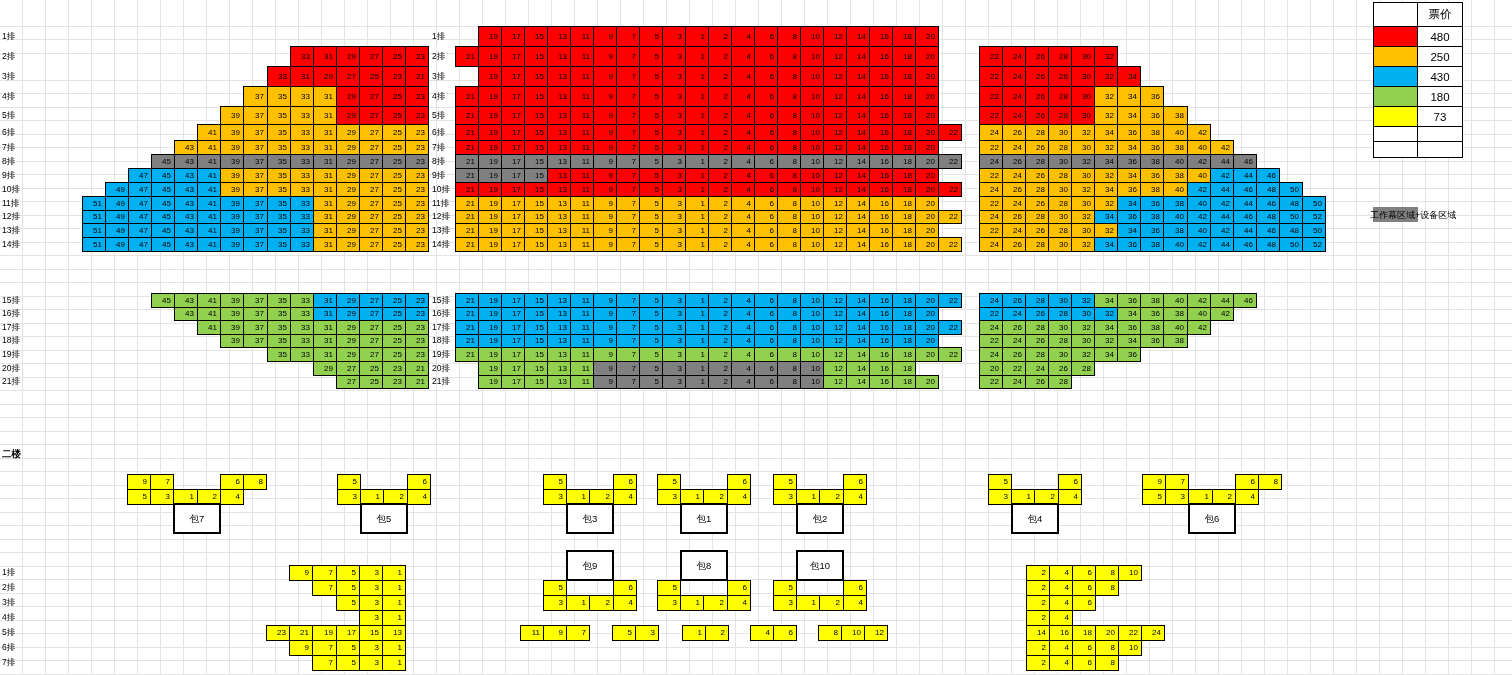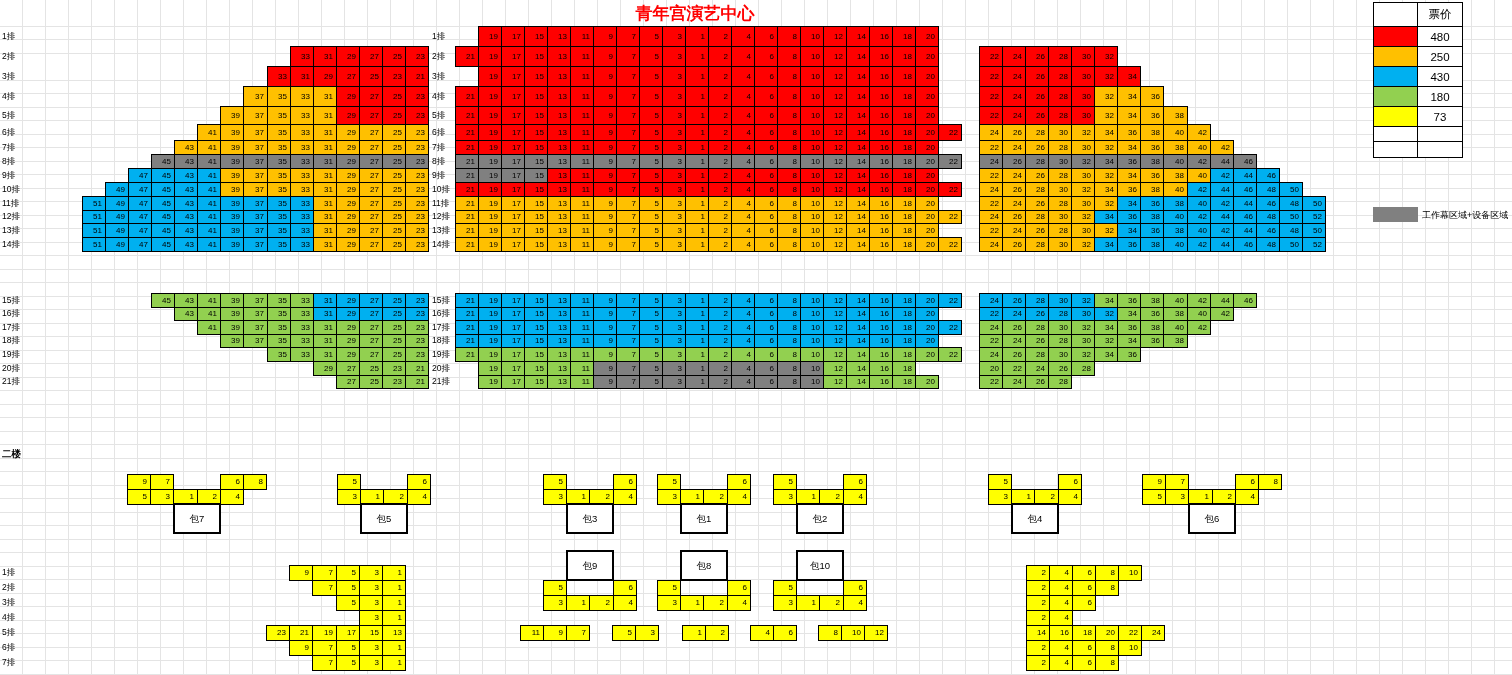--- a/index.html
+++ b/index.html
@@ -29,24 +29,23 @@
     position:absolute;box-sizing:border-box;border:1px solid #000;background:#fff;
     font-size:11.5px;color:#000;text-align:center;overflow:hidden;
   }
   .lswatch{position:absolute;box-sizing:border-box;border:1px solid #000;}
   .glabel{position:absolute;font-size:9px;color:#000;white-space:nowrap;}
 </style>
 </head>
 <body>
 
 <div id="sheet">
-  <div class="title">青年宫演艺中心</div>
   <div class="floor2">二楼</div>
   <div class="lswatch" id="grayLegendSwatch" style="left:1373px;top:207px;width:45px;height:15px;background:#808080;border:1px solid #808080;"></div>
-  <div class="glabel" style="left:1422px;top:209px;text-align:right;">工作幕区域+设备区域</div>
+  <div class="glabel" style="left:1370px;top:209px;text-align:right;">工作幕区域+设备区域</div>
 <div class="seat" style="left: 290px; top: 46px; width: 24px; height: 21px; background: rgb(255, 0, 0); line-height: 19px;">33</div>
     <div class="seat" style="left: 313px; top: 46px; width: 24px; height: 21px; background: rgb(255, 0, 0); line-height: 19px;">31</div>
     <div class="seat" style="left: 336px; top: 46px; width: 24px; height: 21px; background: rgb(255, 0, 0); line-height: 19px;">29</div>
     <div class="seat" style="left: 359px; top: 46px; width: 24px; height: 21px; background: rgb(255, 0, 0); line-height: 19px;">27</div>
     <div class="seat" style="left: 382px; top: 46px; width: 24px; height: 21px; background: rgb(255, 0, 0); line-height: 19px;">25</div>
     <div class="seat" style="left: 405px; top: 46px; width: 24px; height: 21px; background: rgb(255, 0, 0); line-height: 19px;">23</div>
     <div class="seat" style="left: 267px; top: 66px; width: 24px; height: 21px; background: rgb(255, 0, 0); line-height: 19px;">33</div>
     <div class="seat" style="left: 290px; top: 66px; width: 24px; height: 21px; background: rgb(255, 0, 0); line-height: 19px;">31</div>
     <div class="seat" style="left: 313px; top: 66px; width: 24px; height: 21px; background: rgb(255, 0, 0); line-height: 19px;">29</div>
     <div class="seat" style="left: 336px; top: 66px; width: 24px; height: 21px; background: rgb(255, 0, 0); line-height: 19px;">27</div>

